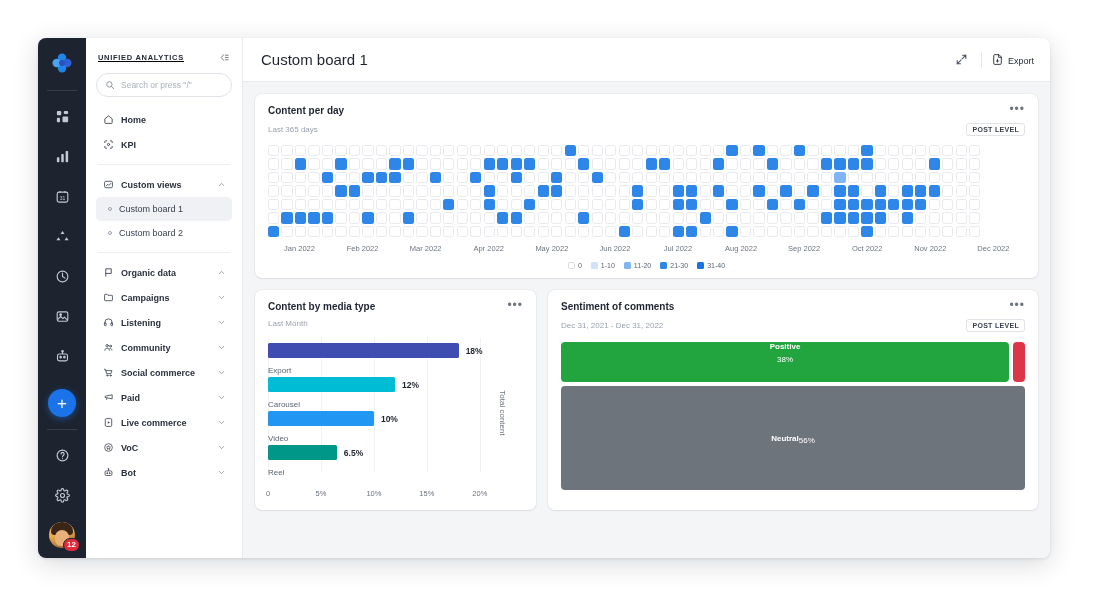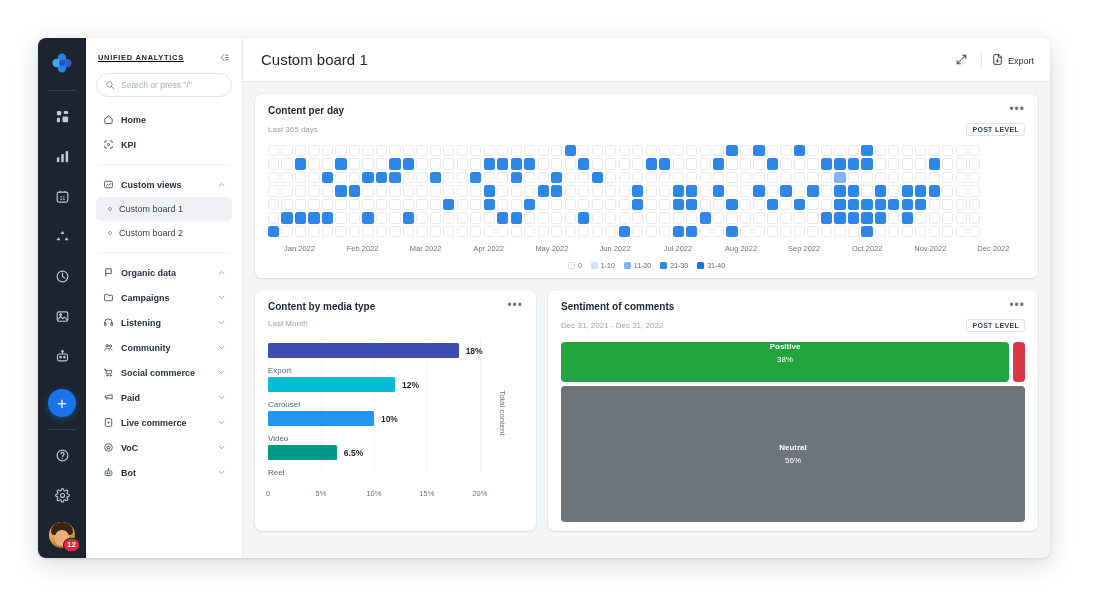--- a/index.html
+++ b/index.html
@@ -171,21 +171,21 @@
   .sent { margin-top: 10px; }
   .sent-top { display: flex; gap: 4px; align-items: stretch; }
   .sent-seg {
     border-radius: 4px; color: #fff; display: flex;
     flex-direction: column; align-items: center; justify-content: flex-start;
   }
   .sent-name { font-size: 8px; font-weight: bold; }
   .sent-pct { font-size: 8px; margin-top: 4px; }
   .sent-neutral {
     margin-top: 4px; border-radius: 4px; background: #6e747c; color: #fff;
-    height: 136px; display: flex; flex-direction: column;
+    height: 104px; display: flex; 
     align-items: center; justify-content: center;
   }
 </style>
 </head>
 <body>
 
 <div id="app">
 
   <div class="rail">
     <div class="rail-logo">

